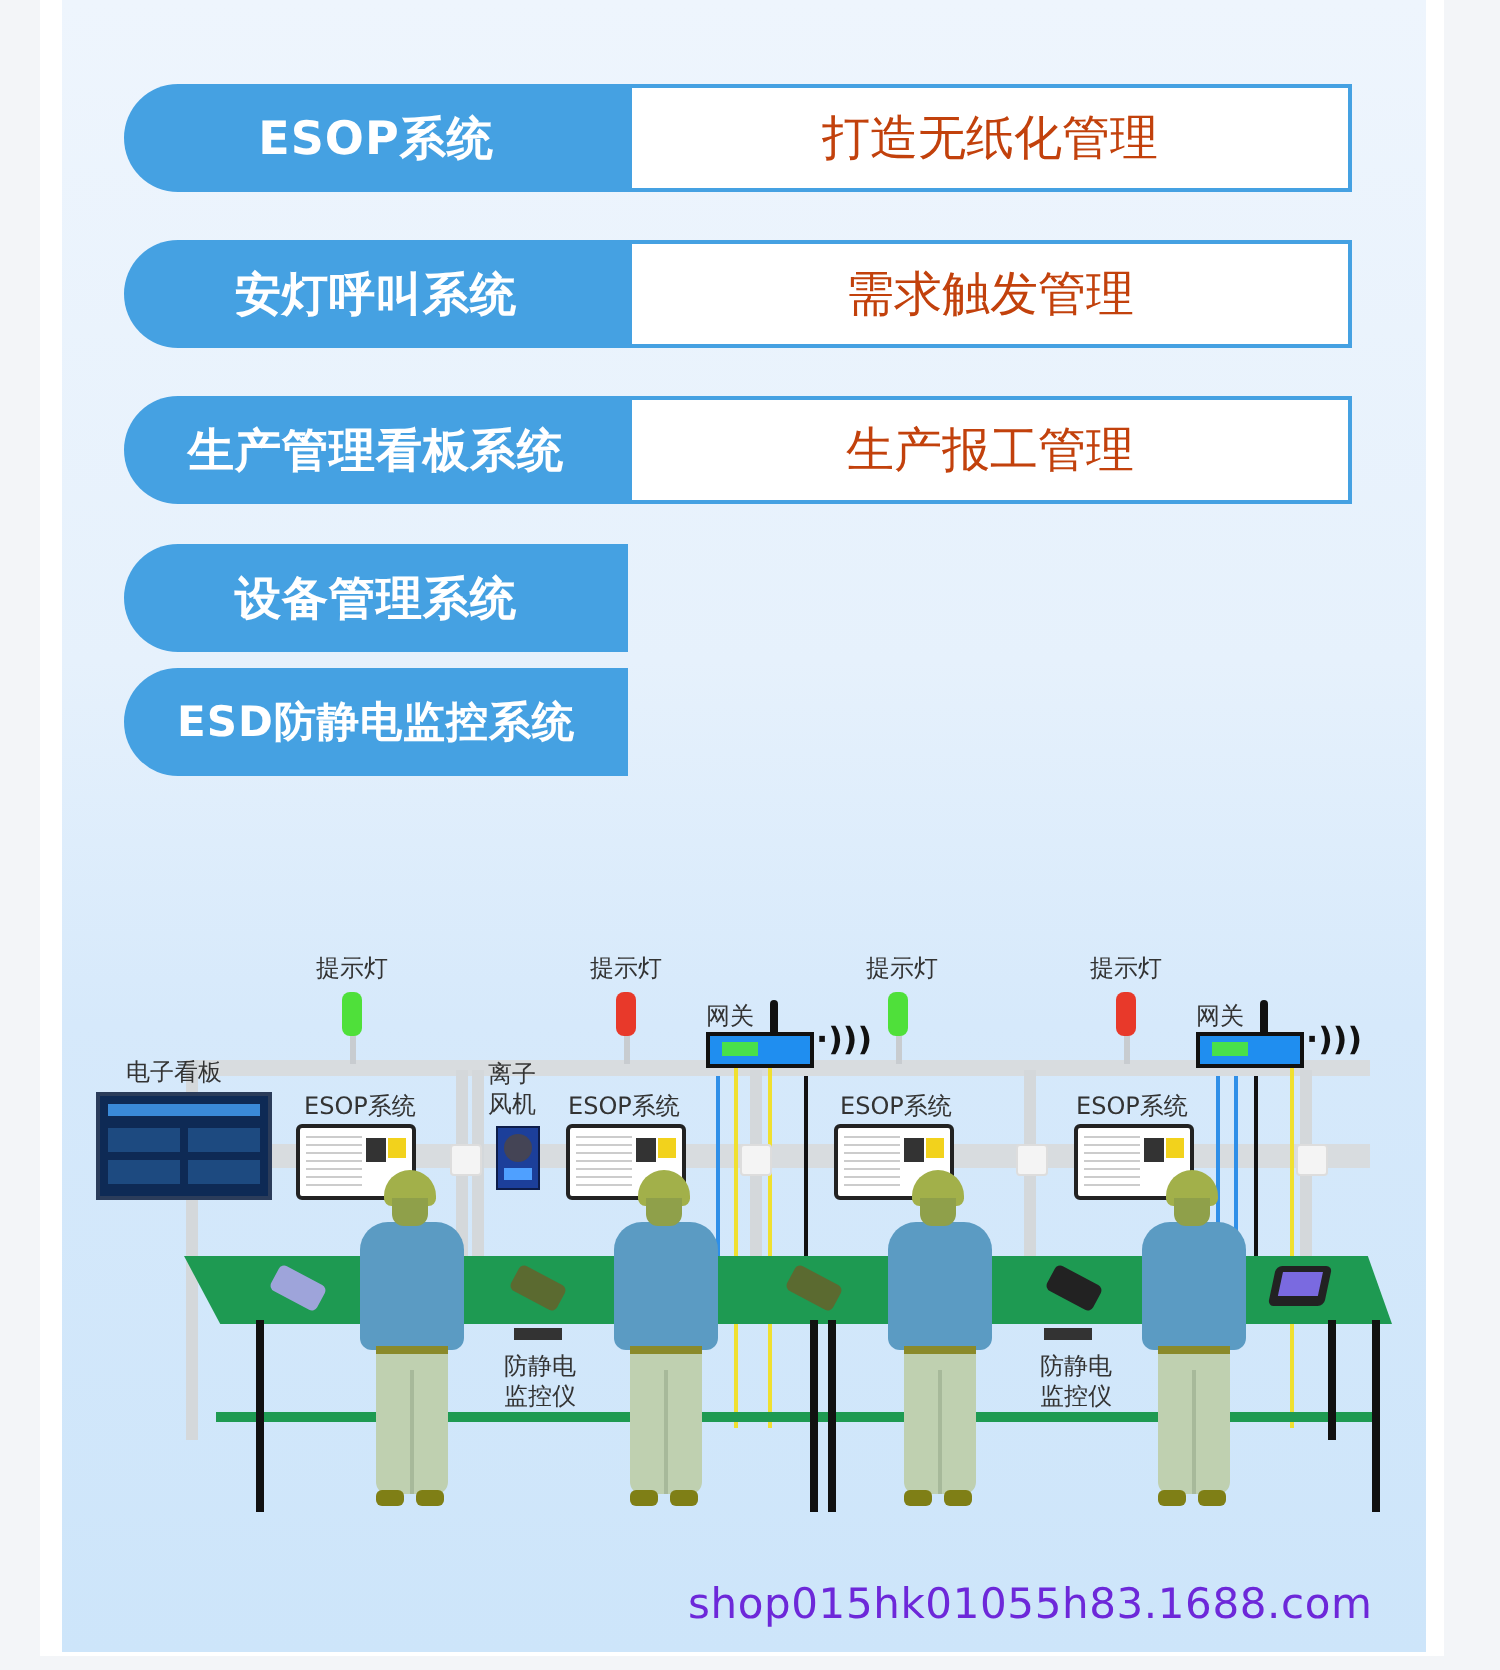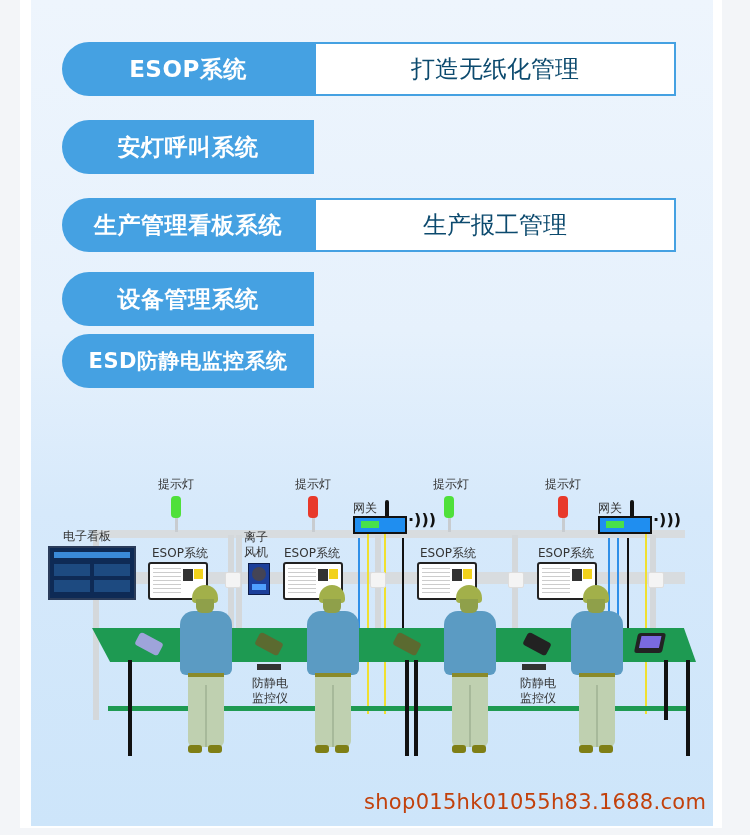--- a/index.html
+++ b/index.html
@@ -4,21 +4,21 @@
 <style>
   html,body{margin:0;padding:0;}
   body{width:750px;height:835px;background:#f3f5f8;position:relative;overflow:hidden;font-family:"DejaVu Sans","Liberation Sans",sans-serif;}
   .card{position:absolute;left:20px;top:0;width:702px;height:828px;background:#fff;}
   .panel{position:absolute;left:31px;top:0;width:682px;height:826px;
     background:linear-gradient(180deg,#eef5fd 0%,#e6f1fc 40%,#d6e9fb 62%,#cde5fa 100%);}
   .row{position:absolute;left:62px;width:614px;height:54px;}
   .row .left{position:absolute;left:0;top:0;width:252px;height:54px;background:#45a1e2;border-radius:27px 0 0 27px;
     color:#fff;font-weight:bold;font-size:23px;display:flex;align-items:center;justify-content:center;letter-spacing:0.5px;}
   .row .right{position:absolute;left:252px;top:0;width:358px;height:50px;background:#fff;border:2px solid #45a1e2;
-    color:#0c4a6e;font-size:24px;display:flex;align-items:center;justify-content:center;}
+    color:#c2410c;font-size:24px;display:flex;align-items:center;justify-content:center;}
   .lbl{position:absolute;font-size:12px;color:#333;white-space:nowrap;}
   .beam{position:absolute;background:#d8dcdf;}
   .post{position:absolute;background:#d4d8db;width:6px;}
   .leg{position:absolute;background:#111;width:4px;}
   .lamp{position:absolute;width:10px;height:22px;border-radius:4px;}
   .lamp-pole{position:absolute;width:3px;background:#c8ccd0;}
   .gw{position:absolute;width:50px;height:14px;background:#1f8ef0;border:2px solid #111;}
   .gw .ant{position:absolute;left:30px;top:-18px;width:4px;height:18px;background:#111;border-radius:2px 2px 0 0;}
   .gw .leds{position:absolute;left:6px;top:3px;width:18px;height:7px;background:#49e04a;}
   .wifi{position:absolute;font-size:16px;color:#111;font-weight:bold;}
@@ -38,34 +38,35 @@
   .person .torso{position:absolute;left:4px;top:26px;width:52px;height:64px;background:#5b9bc3;border-radius:14px 14px 6px 6px;}
   .person .belt{position:absolute;left:12px;top:88px;width:36px;height:5px;background:#8a8a2a;}
   .person .legs{position:absolute;left:12px;top:92px;width:36px;height:70px;background:#bfd0b0;border-radius:0 0 6px 6px;}
   .person .legs:after{content:"";position:absolute;left:17px;top:8px;width:2px;height:62px;background:#a7b99a;}
   .person .shoe{position:absolute;top:160px;width:14px;height:8px;background:#7f7f16;border-radius:3px;}
   .phone{position:absolute;width:26px;height:14px;border-radius:3px;transform:rotate(28deg);}
   .esd-box{position:absolute;width:24px;height:6px;background:#333;}
   .cable-blue{position:absolute;background:#2f8fe8;}
   .cable-yellow{position:absolute;background:#f0e030;}
   .cable-black{position:absolute;background:#111;}
-  .footer{position:absolute;left:364px;top:790px;font-size:21px;color:#c2410c;font-family:"DejaVu Sans",sans-serif;letter-spacing:0.3px;}
+  .footer{position:absolute;left:344px;top:790px;font-size:21px;color:#6d28d9;font-family:"DejaVu Sans",sans-serif;letter-spacing:0.3px;}
 </style>
 </head>
 <body>
 
 <div class="card"></div>
 <div class="panel"></div>
 
 <div class="row" style="top:42px">
   <div class="left">ESOP系统</div>
   <div class="right">打造无纸化管理</div>
 </div>
 <div class="row" style="top:120px">
   <div class="left">安灯呼叫系统</div>
+  <div class="right">需求触发管理</div>
 </div>
 <div class="row" style="top:198px">
   <div class="left">生产管理看板系统</div>
   <div class="right">生产报工管理</div>
 </div>
 <div class="row" style="top:272px">
   <div class="left">设备管理系统</div>
 </div>
 <div class="row" style="top:334px">
   <div class="left" style="font-size:21px">ESD防静电监控系统</div>

